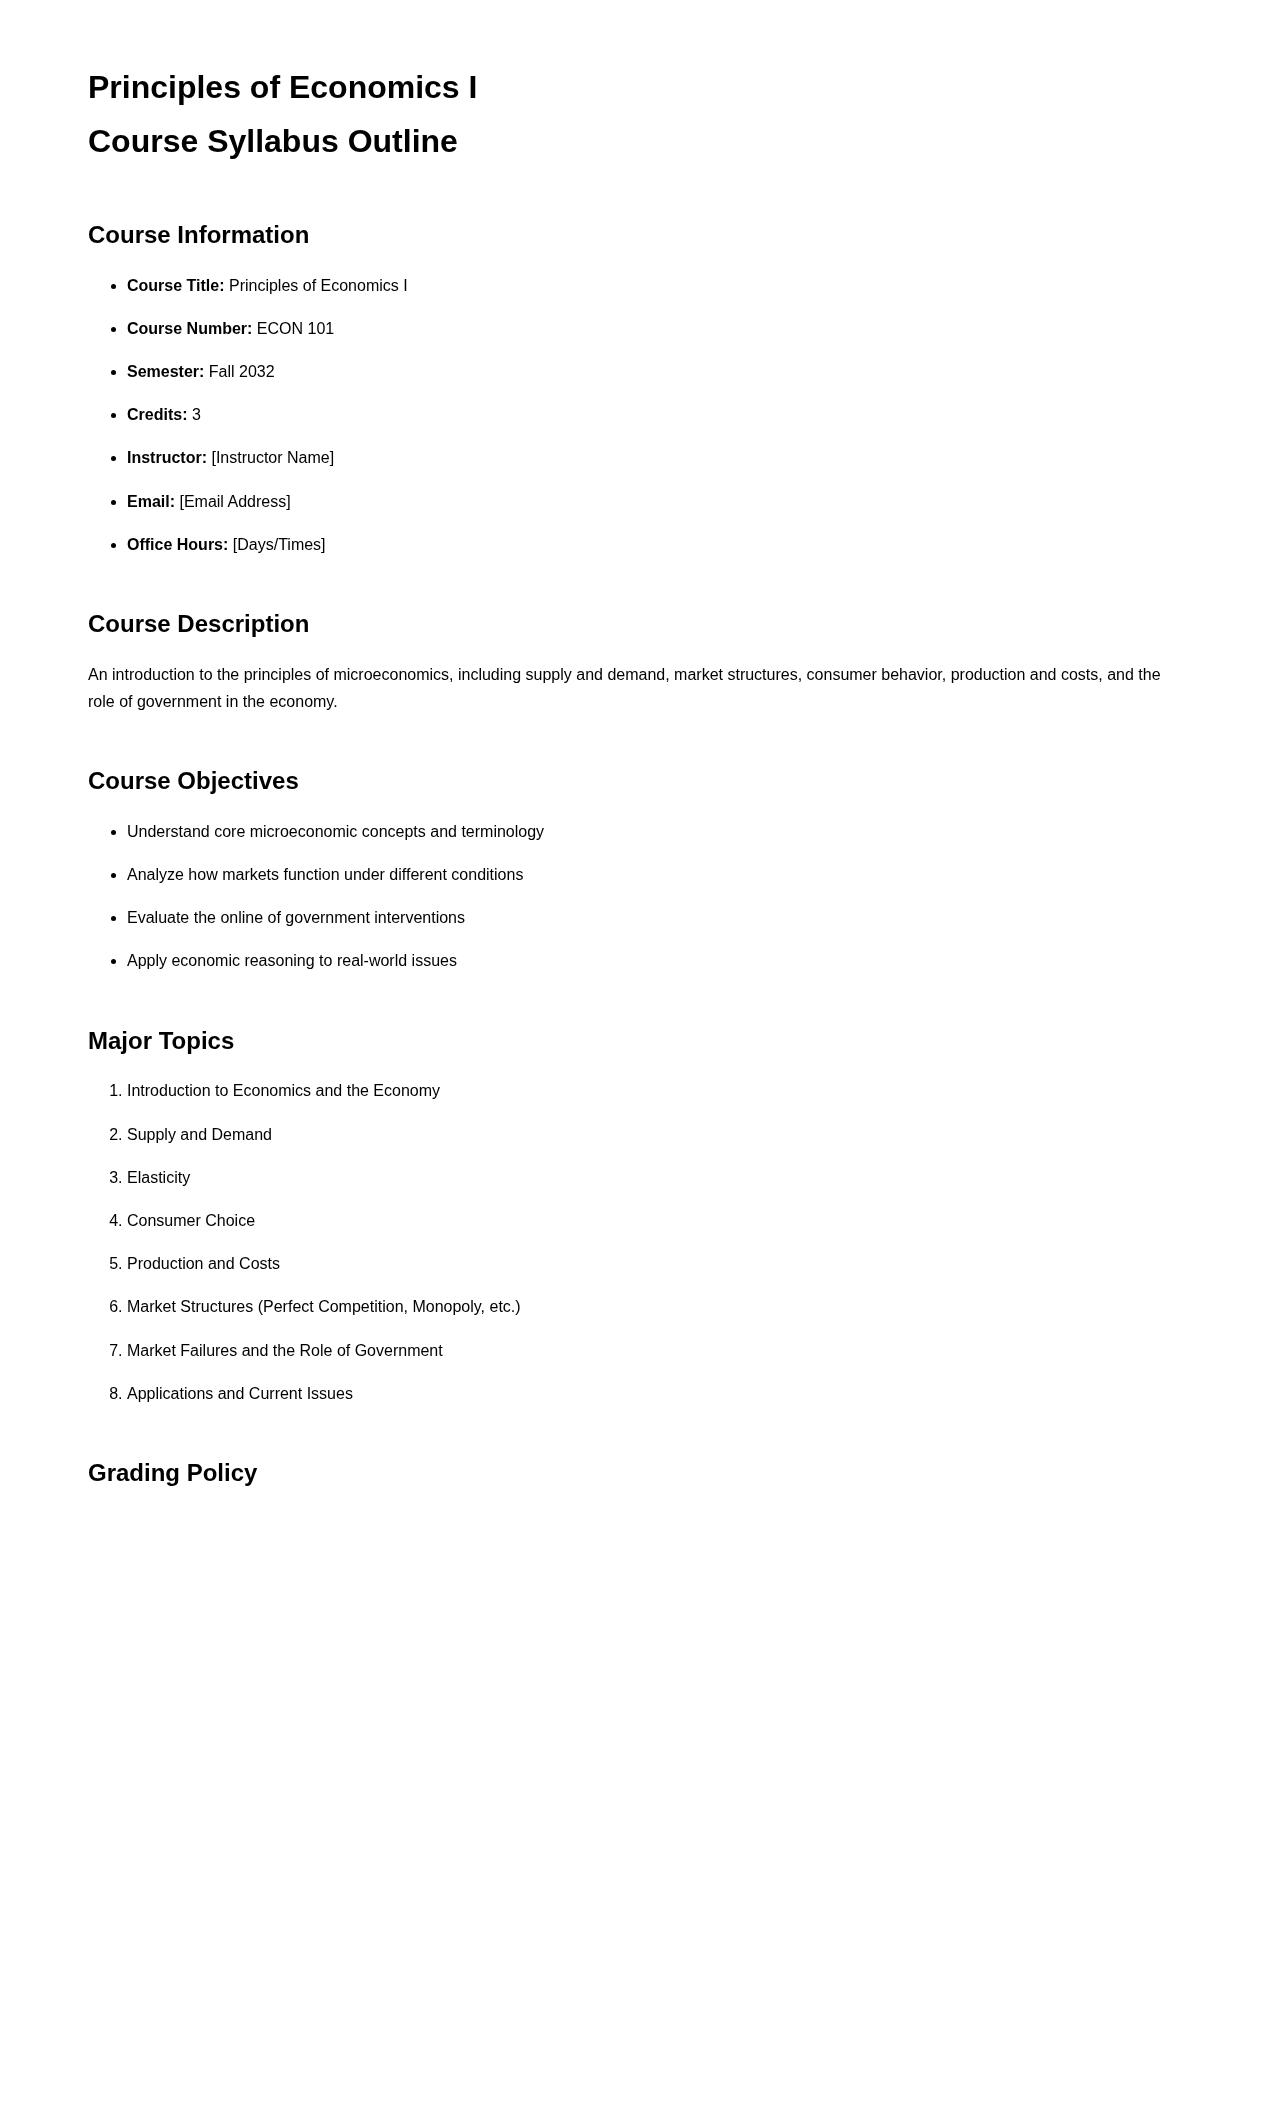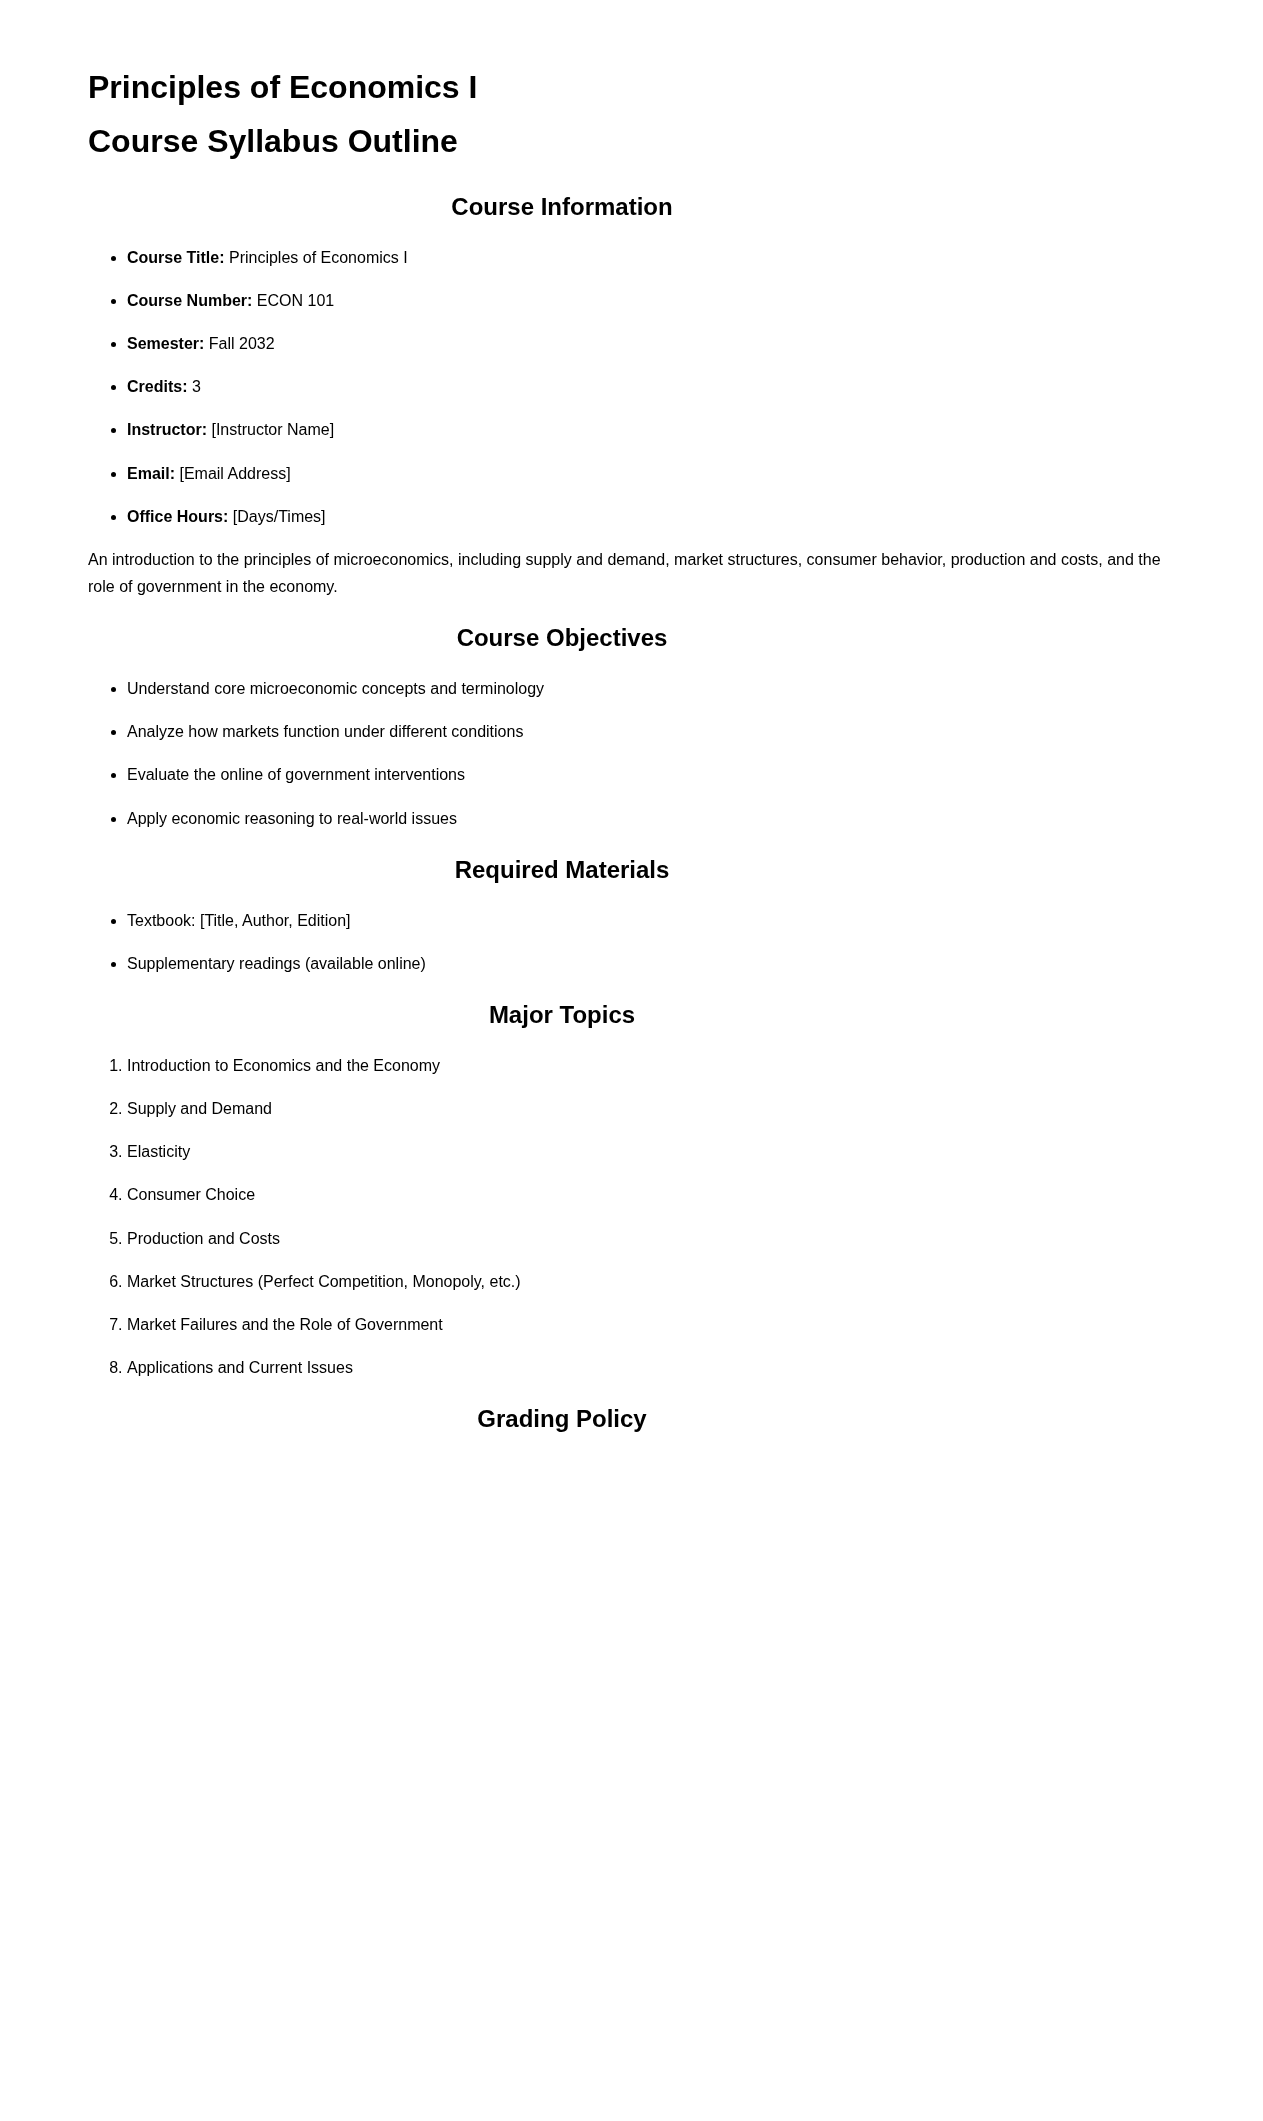--- a/index.html
+++ b/index.html
@@ -24,22 +24,21 @@
       font-size: 32px;
       font-weight: bold;
       line-height: 1.7;
       margin: 0;
     }
     h1 span { display: block; }
     h2 {
       font-size: 24px;
       font-weight: bold;
       line-height: 1.7;
-      margin: 18px 0 16px 0;
-      text-align: center;
+      margin: 46px 0 16px 0;
     }
     p {
       margin: 16px 0;
       width: 1085px;
     }
     ul, ol {
       margin: 16px 0;
       padding-left: 23px;
     }
     li { margin: 16px; }
@@ -62,40 +61,34 @@
       <li><b>Course Number:</b> <span>ECON 101</span></li>
       <li><b>Semester:</b> <span>Fall 2032</span></li>
       <li><b>Credits:</b> <span>3</span></li>
       <li><b>Instructor:</b> <span>[Instructor Name]</span></li>
       <li><b>Email:</b> <span>[Email Address]</span></li>
       <li><b>Office Hours:</b> <span>[Days/Times]</span></li>
     </ul>
   </section>
 
   <section>
+    <h2>Course Description</h2>
     <p>An introduction to the principles of microeconomics, including supply and demand, market structures, consumer behavior, production and costs, and the role of government in the economy.</p>
   </section>
 
   <section>
     <h2>Course Objectives</h2>
     <ul>
       <li>Understand core microeconomic concepts and terminology</li>
       <li>Analyze how markets function under different conditions</li>
       <li>Evaluate the online of government interventions</li>
       <li>Apply economic reasoning to real-world issues</li>
     </ul>
   </section>
 
-  <section>
-    <h2>Required Materials</h2>
-    <ul>
-      <li>Textbook: [Title, Author, Edition]</li>
-      <li>Supplementary readings (available online)</li>
-    </ul>
-  </section>
 
   <section>
     <h2>Major Topics</h2>
     <ol>
       <li>Introduction to Economics and the Economy</li>
       <li>Supply and Demand</li>
       <li>Elasticity</li>
       <li>Consumer Choice</li>
       <li>Production and Costs</li>
       <li>Market Structures (Perfect Competition, Monopoly, etc.)</li>

